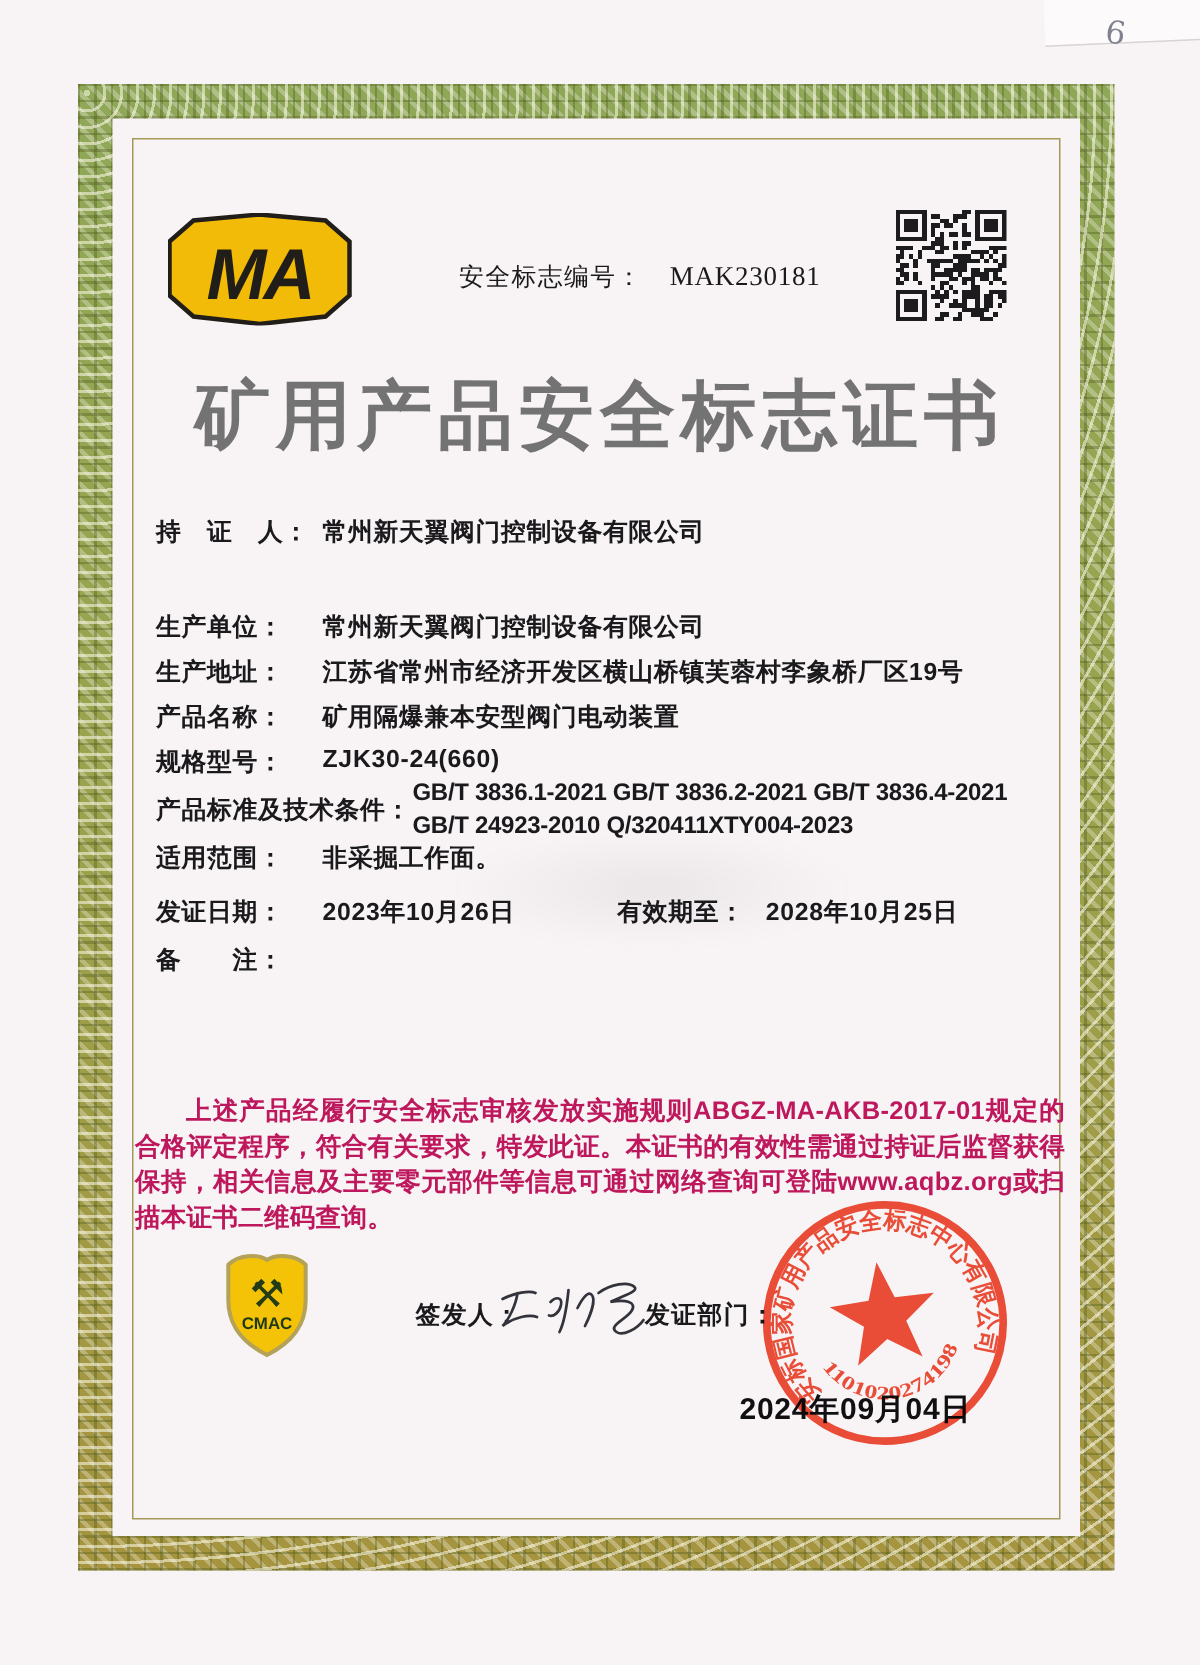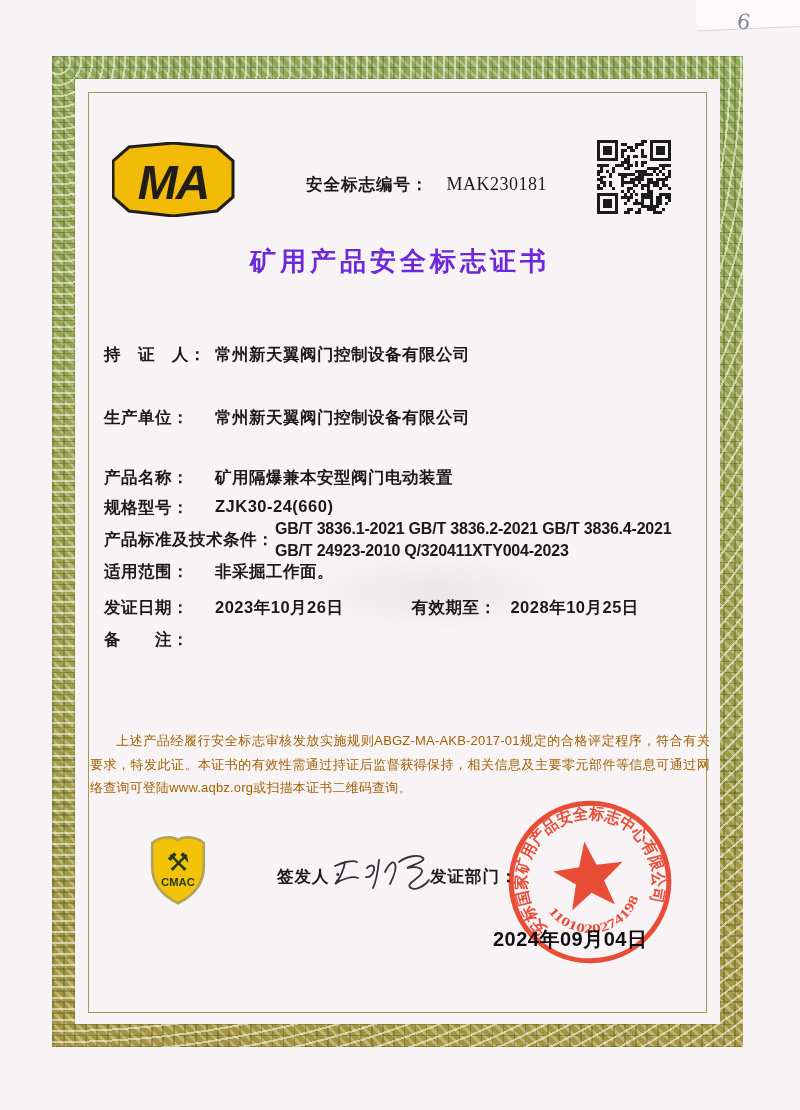--- a/index.html
+++ b/index.html
@@ -21,38 +21,38 @@
   .frame-line{position:absolute;left:36px;top:36px;right:36px;bottom:34px;border:1px solid #a49a58;}
   .smudge{position:absolute;left:300px;top:552px;width:270px;height:80px;border-radius:50%;
           background:radial-gradient(ellipse,rgba(120,120,125,.10),rgba(0,0,0,0) 70%);filter:blur(4px);}
   .content{position:absolute;inset:0;z-index:2;color:#1a1a1c;}
 
   .handwritten-mark{position:absolute;left:737px;top:10px;font-family:"DejaVu Serif",serif;
         font-size:21px;color:#82828f;transform:rotate(9deg);}
 
   .ma-logo{position:absolute;left:112px;top:142px;}
   .cert-no{position:absolute;left:306px;top:174px;display:flex;align-items:baseline;}
-  .cert-no .lbl{font-size:16.5px;font-weight:bold;letter-spacing:1px;}
+  .cert-no .lbl{font-size:16.5px;font-weight:normal;letter-spacing:1px;}
   .cert-no .val{font-family:"Liberation Serif",serif;font-size:18px;margin-left:18px;letter-spacing:.5px;}
   .qr{position:absolute;left:597px;top:140px;width:74px;height:74px;}
 
   .cert-title{position:absolute;left:0;top:244px;width:100%;text-align:center;
-        font-family:"Liberation Serif",serif;font-weight:bold;font-size:26px;
-        letter-spacing:4px;color:#6d28d9;}
+        font-family:"Liberation Serif",serif;font-weight:bold;font-size:50px;
+        letter-spacing:4px;color:#737373;}
 
   .row{position:absolute;left:104px;display:flex;align-items:flex-start;font-weight:bold;}
   .row .lbl{flex:0 0 111px;font-size:16.5px;letter-spacing:.5px;white-space:nowrap;}
   .row .val{font-size:16.5px;letter-spacing:.5px;}
   .row-wide .lbl{flex:0 0 171px;align-self:center;}
   .row-wide .val{width:434px;line-height:22px;font-size:16px;letter-spacing:-0.2px;}
   .row .lbl2{font-size:16.5px;letter-spacing:.5px;margin-left:68px;}
   .row .val2{font-size:16.5px;letter-spacing:.5px;margin-left:14px;}
 
-  .statement{position:absolute;left:90px;top:729px;width:620px;font-size:13px;font-weight:normal;
-        line-height:23.5px;text-align:justify;text-indent:2em;letter-spacing:.2px;color:#a16207;}
+  .statement{position:absolute;left:90px;top:729px;width:620px;font-size:17px;font-weight:bold;
+        line-height:23.5px;text-align:justify;text-indent:2em;letter-spacing:.2px;color:#be185d;}
 
   .cmac{position:absolute;left:149px;top:834px;}
   .issuer-label,.dept-label{position:absolute;top:866px;font-size:16.5px;font-weight:bold;letter-spacing:1px;}
   .issuer-label{left:277px;}
   .dept-label{left:430px;}
   .signature{position:absolute;left:327px;top:838px;}
 
   .stamp-date{position:absolute;left:493px;top:926px;font-size:20px;font-weight:bold;
         color:#101012;z-index:3;letter-spacing:.5px;}
   .stamp{position:absolute;left:502px;top:794px;width:176px;height:176px;z-index:4;
@@ -316,20 +316,24 @@
     <div class="cert-title">矿用产品安全标志证书</div>
 
     <div class="row" style="top:344px">
       <span class="lbl">持　证　人：</span>
       <span class="val">常州新天翼阀门控制设备有限公司</span>
     </div>
     <div class="row" style="top:407px">
       <span class="lbl">生产单位：</span>
       <span class="val">常州新天翼阀门控制设备有限公司</span>
     </div>
+    <div class="row" style="top:437px">
+      <span class="lbl">生产地址：</span>
+      <span class="val">江苏省常州市经济开发区横山桥镇芙蓉村李象桥厂区19号</span>
+    </div>
     <div class="row" style="top:467px">
       <span class="lbl">产品名称：</span>
       <span class="val">矿用隔爆兼本安型阀门电动装置</span>
     </div>
     <div class="row" style="top:497px">
       <span class="lbl">规格型号：</span>
       <span class="val">ZJK30-24(660)</span>
     </div>
     <div class="row row-wide" style="top:518px">
       <span class="lbl">产品标准及技术条件：</span>

